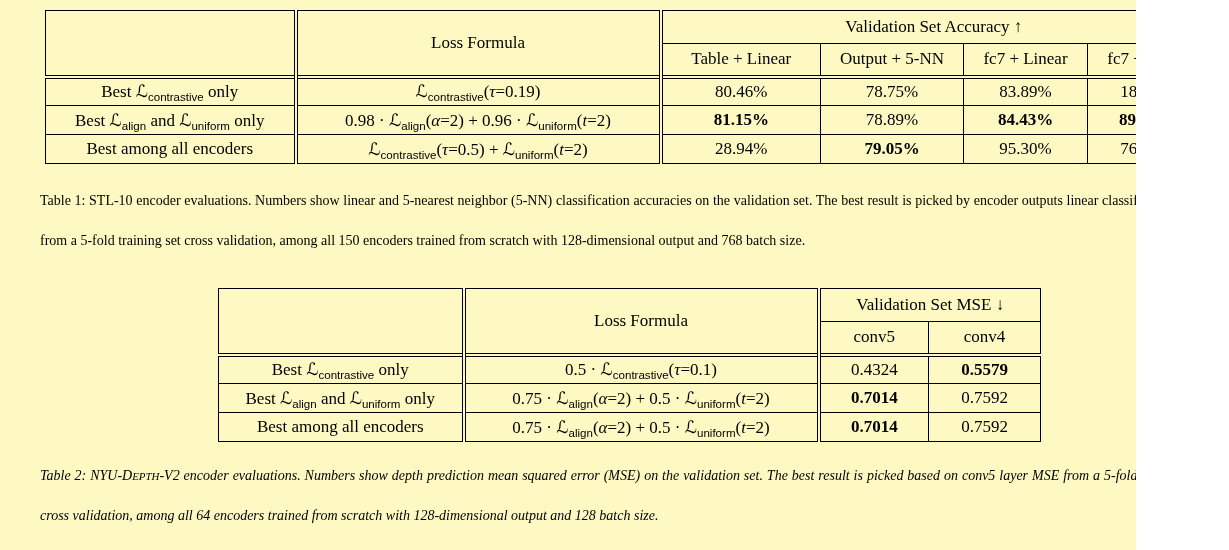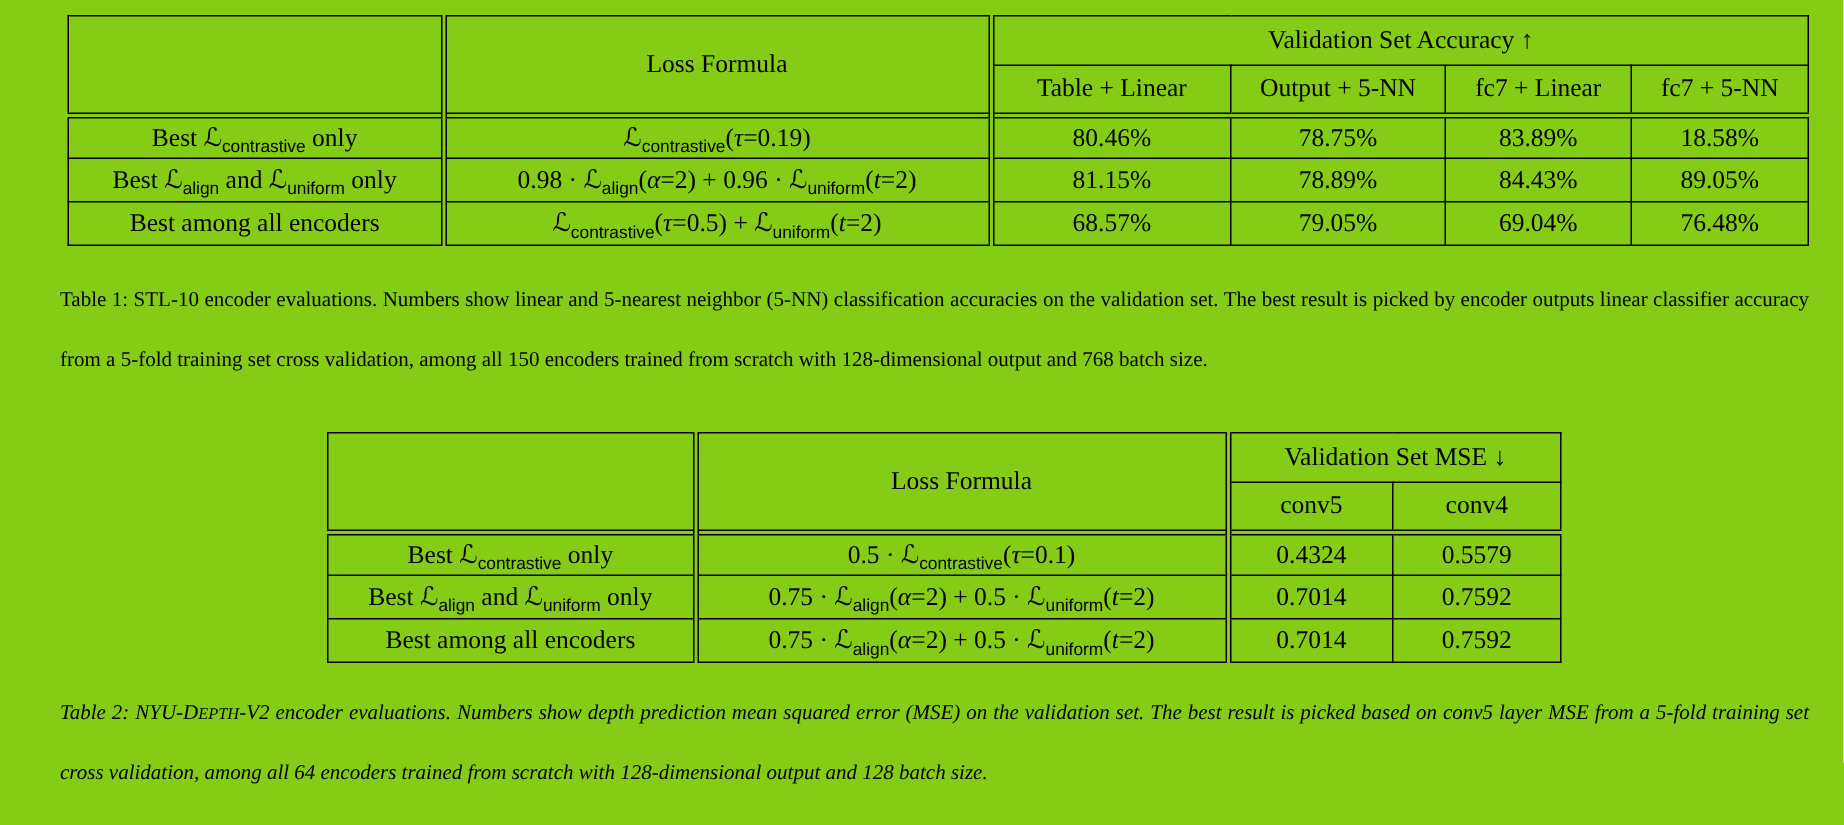--- a/index.html
+++ b/index.html
@@ -2,21 +2,21 @@
 <html><head>
 <meta charset="utf-8">
 <style>
   * { box-sizing: border-box; margin: 0; padding: 0; }
   html, body { background: #ffffff; }
   body {
     width: 1229px; height: 550px;
     font-family: "Liberation Serif", "DejaVu Serif", serif;
     color: #000;
   }
-  .page { position: relative; width: 1229px; height: 550px; overflow: hidden; background: #84cc16; }
+  .page { position: relative; width: 1136px; height: 550px; overflow: hidden; background: #fef9c3; }
 
   table {
     border-collapse: collapse;
     table-layout: fixed;
     position: absolute;
   }
   #t1 { left: 45px;  top: 10px;  width: 1160px; }
   #t2 { left: 218px; top: 288px; width: 822px; }
 
   th, td {
@@ -30,21 +30,21 @@
     overflow: hidden;
     white-space: nowrap;
   }
   thead tr th { height: 33px; }
   tbody tr td { height: 29px; }
 
   
   .dl { border-left: 4px double #000; }
   tbody tr:first-child td { border-top: 4px double #000; text-align: center; }
 
-  .bold { font-weight: normal; }
+  .bold { font-weight: bold; }
 
   sub {
     font-family: "Liberation Sans", "DejaVu Sans", sans-serif;
     font-size: 0.68em;
     line-height: 0;
   }
   i { font-style: italic; }
 
   .caption {
     position: absolute;
@@ -98,23 +98,23 @@
         <td>Best ℒ<sub>align</sub> and ℒ<sub>uniform</sub> only</td>
         <td class="dl">0.98 · ℒ<sub>align</sub>(<i>α</i>=2) + 0.96 · ℒ<sub>uniform</sub>(<i>t</i>=2)</td>
         <td class="dl bold">81.15%</td>
         <td>78.89%</td>
         <td class="bold">84.43%</td>
         <td class="bold">89.05%</td>
       </tr>
       <tr>
         <td>Best among all encoders</td>
         <td class="dl">ℒ<sub>contrastive</sub>(<i>τ</i>=0.5) + ℒ<sub>uniform</sub>(<i>t</i>=2)</td>
-        <td class="dl">68.57%</td>
+        <td class="dl">28.94%</td>
         <td class="bold">79.05%</td>
-        <td>69.04%</td>
+        <td>95.30%</td>
         <td>76.48%</td>
       </tr>
     </tbody>
   </table>
 
   <p id="cap1" class="caption">Table 1: STL-10 encoder evaluations. Numbers show linear and 5-nearest neighbor (5-NN) classification accuracies on the validation set. The best result is picked by encoder outputs linear classifier accuracy from a 5-fold training set cross validation, among all 150 encoders trained from scratch with 128-dimensional output and 768 batch size.</p>
 
   <table id="t2">
     <colgroup>
       <col style="width:245px">

